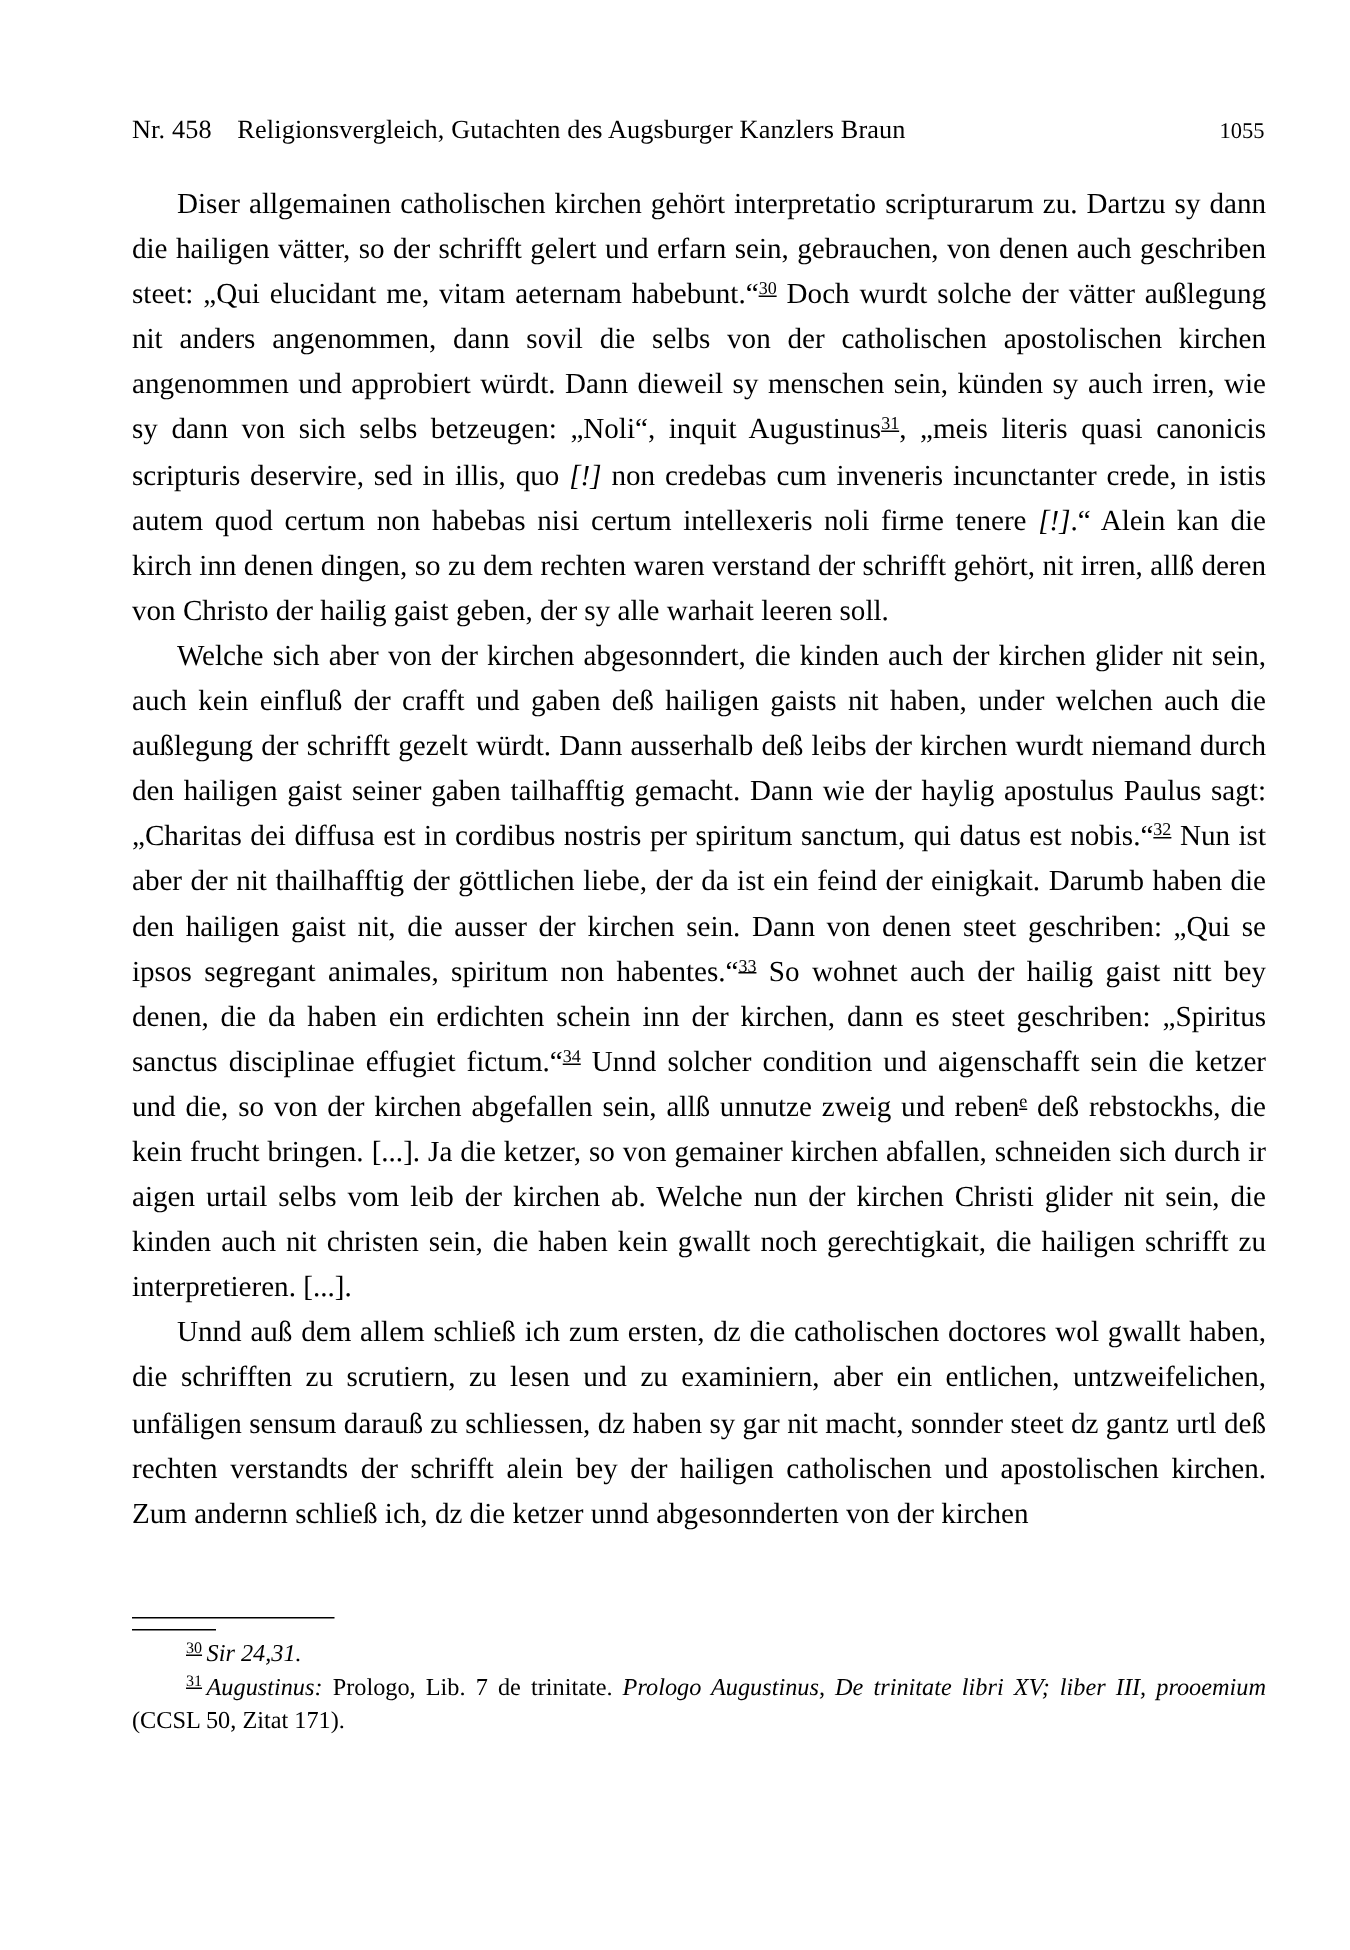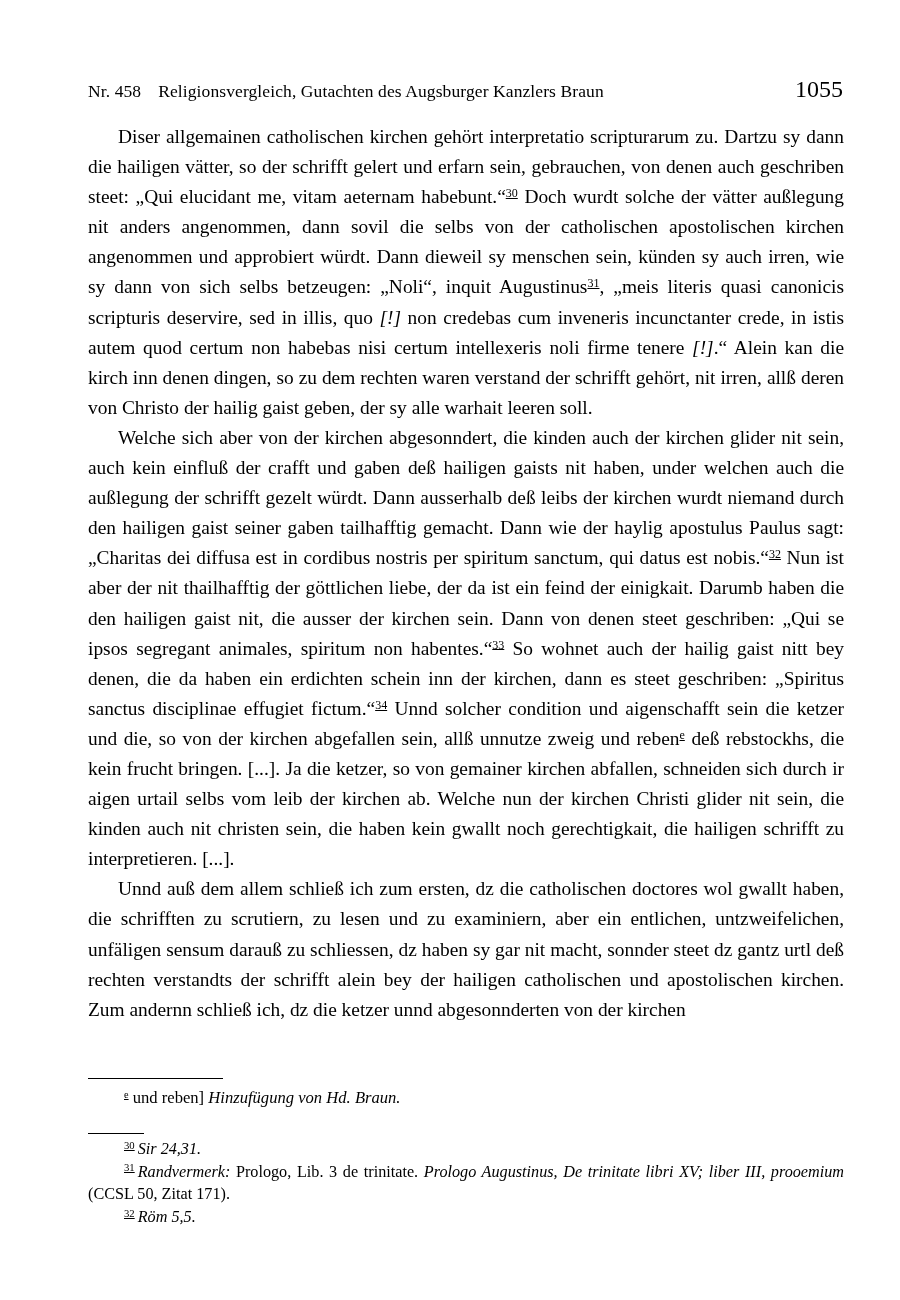--- a/index.html
+++ b/index.html
@@ -38,21 +38,21 @@
   .header-left {
     white-space: nowrap;
     letter-spacing: 0.1px;
   }
 
   .header-nr {
     margin-right: 17px;
   }
 
   .header-page {
-    font-size: 24px;
+    font-size: 15px;
     white-space: nowrap;
   }
 
   
   .body-text {
     position: absolute;
     left: 88px;
     width: 756px;
     top: 122px;
     font-size: 19.4px;
@@ -143,29 +143,27 @@
     <p><span>Welche sich aber von der kirchen abgesonndert, die kinden auch der kirchen glider nit sein, auch kein einfluß der crafft und gaben deß hailigen gaists nit haben, under welchen auch die außlegung der schrifft gezelt würdt. Dann ausserhalb deß leibs der kirchen wurdt niemand durch den hailigen gaist seiner gaben tailhafftig gemacht. Dann wie der haylig apostulus Paulus sagt: „Charitas dei diffusa est in cordibus nostris per spiritum sanctum, qui datus est nobis.“</span><sup>32</sup><span> Nun ist aber der nit thailhafftig der göttlichen liebe, der da ist ein feind der einigkait. Darumb haben die den hailigen gaist nit, die ausser der kirchen sein. Dann von denen steet geschriben: „Qui se ipsos segregant animales, spiritum non habentes.“</span><sup>33</sup><span> So wohnet auch der hailig gaist nitt bey denen, die da haben ein erdichten schein inn der kirchen, dann es steet geschriben: „Spiritus sanctus disciplinae effugiet fictum.“</span><sup>34</sup><span> Unnd solcher condition und aigenschafft sein die ketzer und die, so von der kirchen abgefallen sein, allß unnutze zweig und reben</span><sup>e</sup><span> deß rebstockhs, die kein frucht bringen. [...]. Ja die ketzer, so von gemainer kirchen abfallen, schneiden sich durch ir aigen urtail selbs vom leib der kirchen ab. Welche nun der kirchen Christi glider nit sein, die kinden auch nit christen sein, die haben kein gwallt noch gerechtigkait, die hailigen schrifft zu interpretieren. [...].</span></p>
 
     <p><span>Unnd auß dem allem schließ ich zum ersten, dz die catholischen doctores wol gwallt haben, die schrifften zu scrutiern, zu lesen und zu examiniern, aber ein entlichen, untzweifelichen, unfäligen sensum darauß zu schliessen, dz haben sy gar nit macht, sonnder steet dz gantz urtl deß rechten verstandts der schrifft alein bey der hailigen catholischen und apostolischen kirchen. Zum andernn schließ ich, dz die ketzer unnd abgesonnderten von der kirchen</span></p>
 
   </div>
 
   <div class="apparatus">
 
     <div class="rule-long"></div>
 
-    <div class="variant-block"><sup>e</sup><span> und reben]</span><span class="it"> Hinzufügung von Hd. Braun.</span></div>
 
     <div class="rule-short"></div>
 
     <div class="notes-block">
       <p class="note"><sup>30</sup><span class="it">Sir 24,31.</span><span></span><span class="it"></span><span></span></p>
 
-      <p class="note"><sup>31</sup><span class="it">Randvermerk:</span><span> Prologo, Lib. 3 de trinitate. </span><span class="it">Prologo Augustinus, De trinitate libri XV; liber III, prooemium </span><span>(CCSL 50, Zitat 171).</span></p>
+      <p class="note"><sup>31</sup><span class="it">Augustinus:</span><span> Prologo, Lib. 7 de trinitate. </span><span class="it">Prologo Augustinus, De trinitate libri XV; liber III, prooemium </span><span>(CCSL 50, Zitat 171).</span></p>
 
-      <p class="note"><sup>32</sup><span class="it">Röm 5,5.</span><span></span><span class="it"></span><span></span></p>
 
 
     </div>
 
   </div>
 
 </div>
 
 </body></html>

